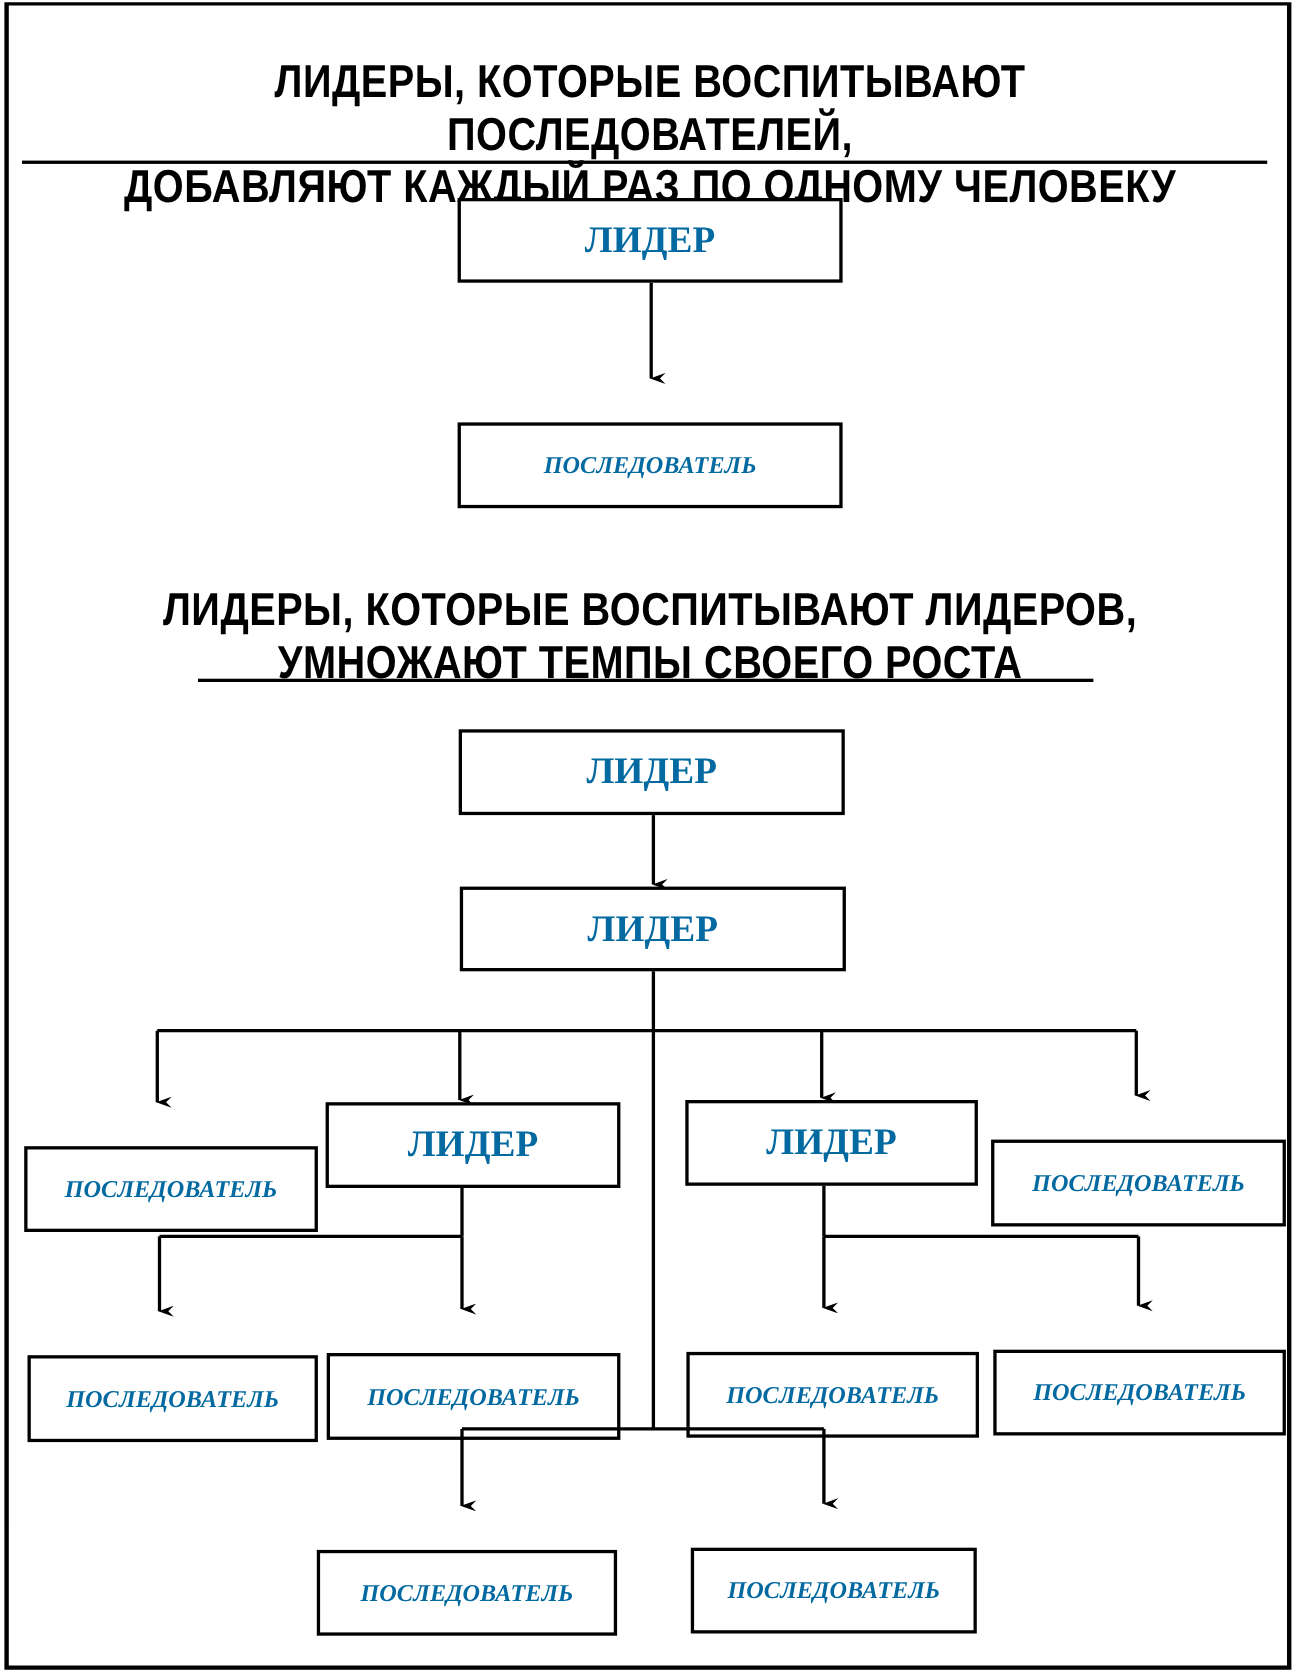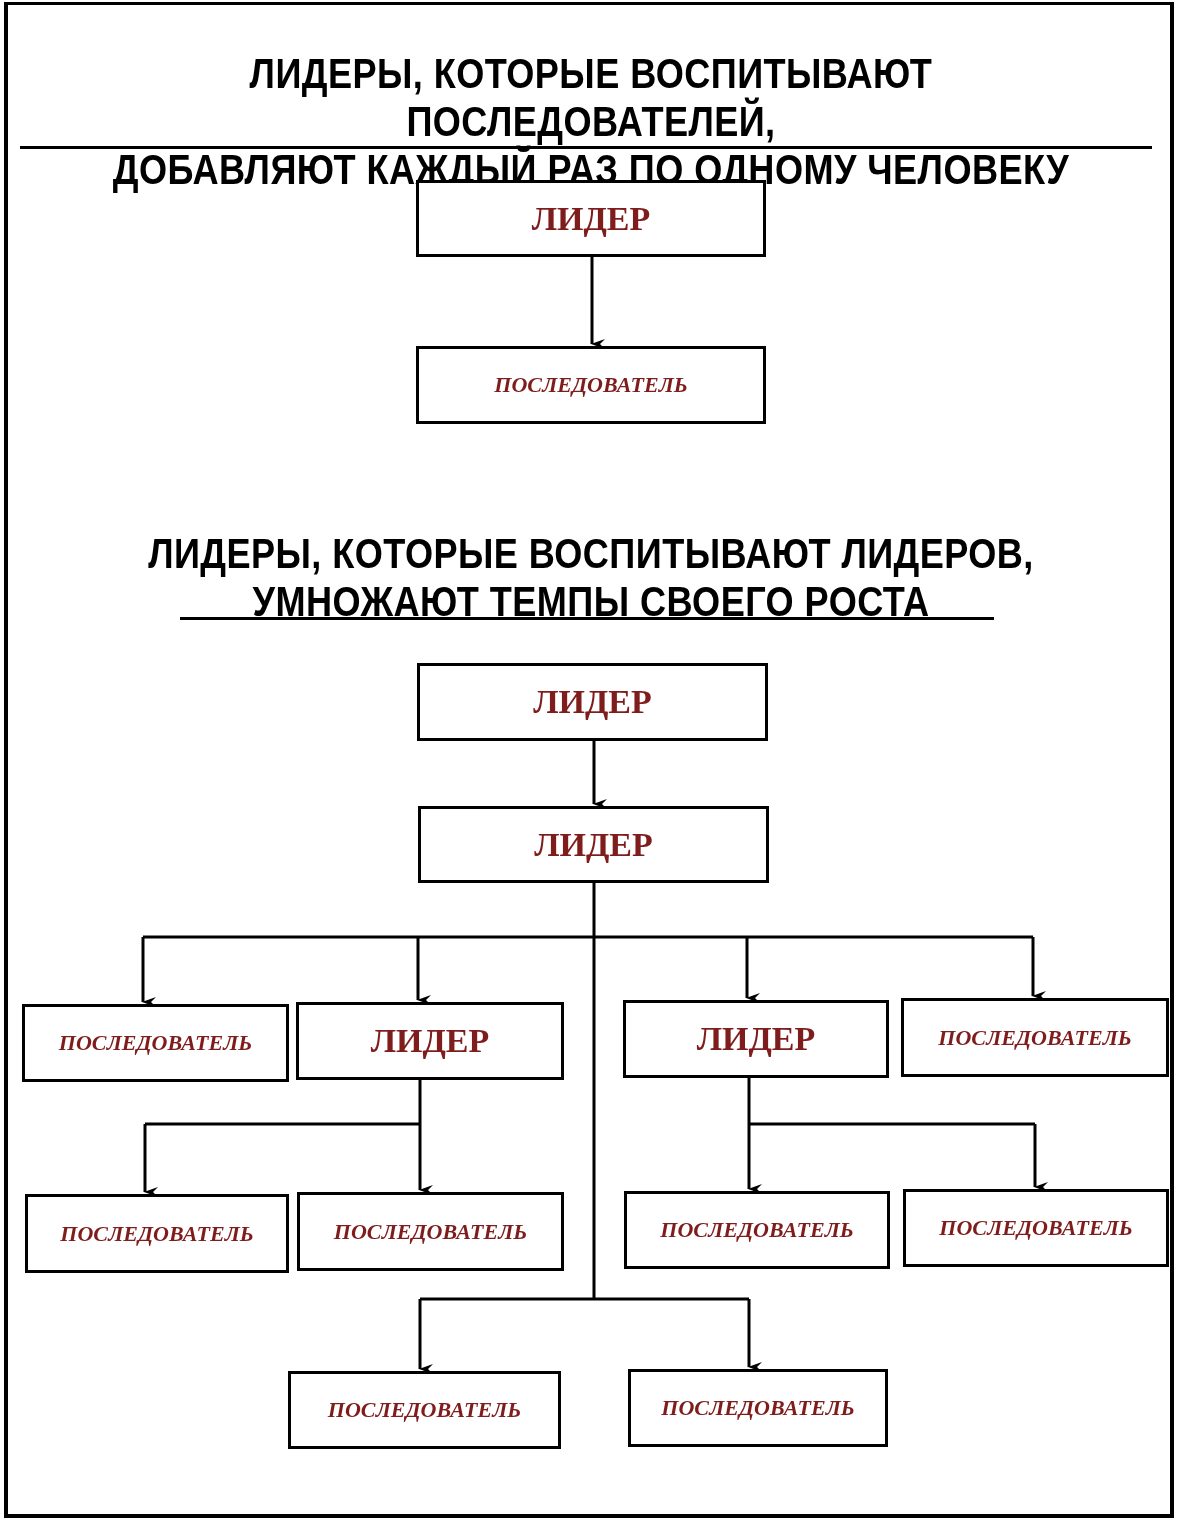--- a/index.html
+++ b/index.html
@@ -13,24 +13,24 @@
     font-family: "Liberation Sans", sans-serif; font-weight: bold;
     color: #000; line-height: 48px; letter-spacing: 0.5px;
     transform: scaleX(0.86); transform-origin: center;
   }
   .heading1 { top: 50px; font-size: 42px; }
   .heading2 { top: 530px; font-size: 42px; }
   .rule { position: absolute; height: 3px; background: #000; }
   .box {
     position: absolute; border: 3px solid #000; box-sizing: border-box; background: #fff;
     display: flex; align-items: center; justify-content: center;
-    font-family: "Liberation Serif", serif; color: #7f1d1d; white-space: nowrap;
+    font-family: "Liberation Serif", serif; color: #0369a1; white-space: nowrap;
   }
   .leader { font-size: 34px; font-weight: bold; }
-  .follower { font-size: 22px; font-weight: bold; font-style: italic; }
+  .follower { font-size: 22px; font-weight: bold; font-style: italic; margin-top: 38px; }
   svg.connectors { position: absolute; left: 0; top: 0; }
 </style>
 </head>
 <body>
 
 <div class="frame"></div>
 
 <div class="heading heading1">
   <div>ЛИДЕРЫ, КОТОРЫЕ ВОСПИТЫВАЮТ ПОСЛЕДОВАТЕЛЕЙ,</div>
   <div>ДОБАВЛЯЮТ КАЖДЫЙ РАЗ ПО ОДНОМУ ЧЕЛОВЕКУ</div>

